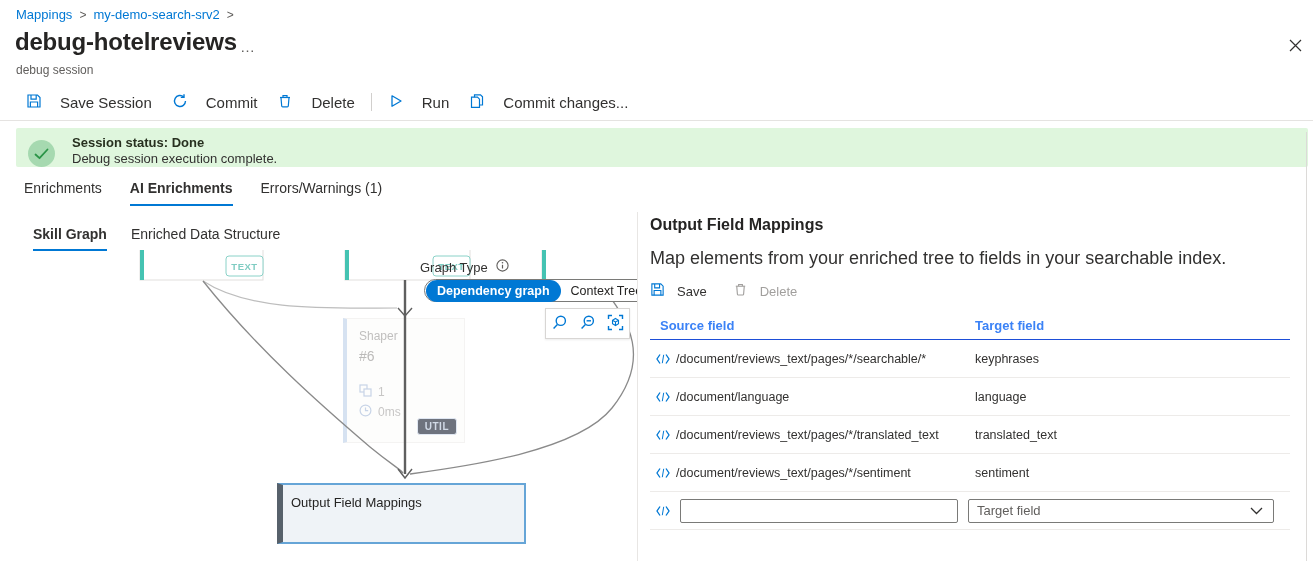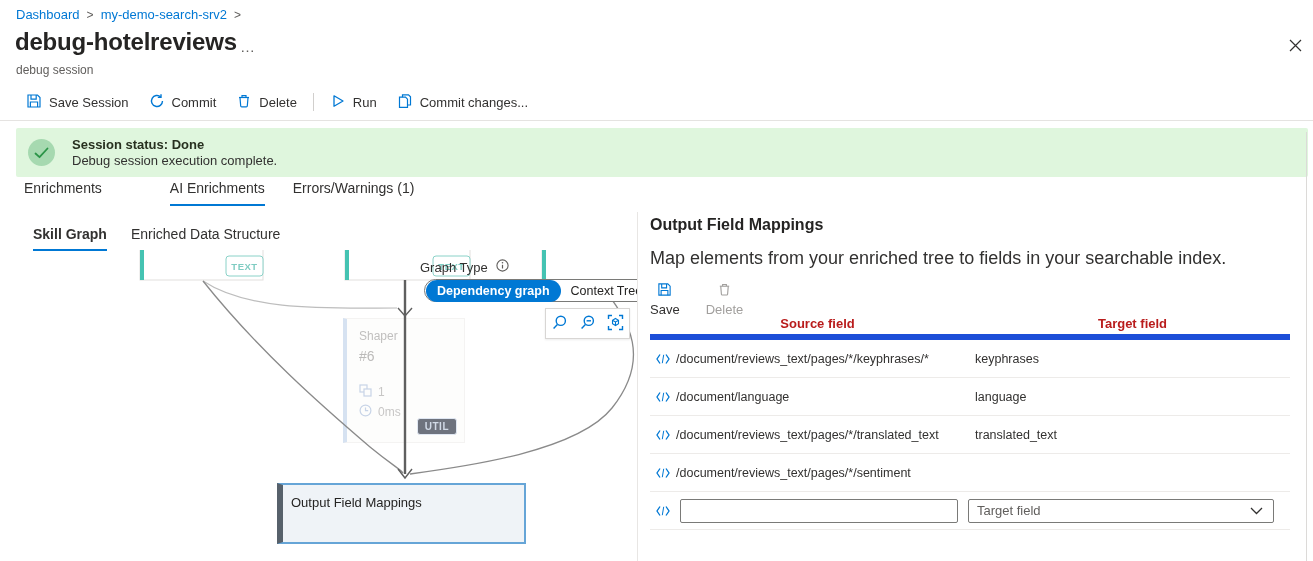--- a/index.html
+++ b/index.html
@@ -11,34 +11,34 @@
   .breadcrumb { position:absolute; left:16px; top:7px; font-size:13px; }
   .crumb { color:#0078d4; text-decoration:none; cursor:pointer; }
   .crumb-sep { color:#605e5c; margin:0 7px; font-size:12px; }
   .page-title { position:absolute; left:15px; top:28px; font-size:24px; font-weight:700; color:#252423; letter-spacing:-0.2px; }
   .more-btn { position:absolute; left:240px; top:38px; font-size:15px; color:#605e5c; letter-spacing:1px; cursor:pointer; background:none; border:none; }
   .close-btn { position:absolute; left:1288px; top:38px; background:none; border:none; cursor:pointer; }
   .page-subtitle { position:absolute; left:16px; top:63px; font-size:12px; color:#605e5c; }
 
   
   .cmdbar { position:absolute; left:16px; top:88px; height:28px; display:flex; align-items:center; }
-  .tb-btn { display:flex; align-items:center; gap:7px; border:none; background:none; font-family:inherit; font-size:13px; color:#323130; padding:5px 10px; cursor:pointer; }
+  .tb-btn { display:flex; align-items:center; gap:18px; border:none; background:none; font-family:inherit; font-size:15px; color:#323130; padding:5px 10px; cursor:pointer; }
   .tb-sep { width:1px; height:18px; background:#d1cfcd; margin:0 6px; }
   .hr-top { position:absolute; left:0; top:120px; width:1313px; height:1px; background:#e5e3e1; }
 
   
-  .banner { position:absolute; left:16px; top:128px; width:1292px; height:49px; background:#dff6dd; border-radius:2px; display:flex; align-items:center; }
+  .banner { position:absolute; left:16px; top:128px; width:1292px; height:39px; background:#dff6dd; border-radius:2px; display:flex; align-items:flex-end; }
   .check-circle { width:27px; height:27px; border-radius:50%; background:#a6d9b0; margin:0 17px 0 12px; display:flex; align-items:center; justify-content:center; flex:0 0 auto; }
   .banner-title { font-size:13px; font-weight:700; color:#27301f; line-height:16px; }
   .banner-msg { font-size:13px; color:#323130; line-height:16px; }
 
   
   .tabs { position:absolute; left:24px; top:180px; display:flex; gap:28px; font-size:14px; }
   .tab { padding-bottom:8px; cursor:pointer; color:#323130; border-bottom:2px solid transparent; }
-  .tab.active { font-weight:400; border-bottom-color:#0078d4;margin-left:40px; }
+  .tab.active { font-weight:700; border-bottom-color:#0078d4; }
   .subtabs { position:absolute; left:33px; top:226px; display:flex; gap:24px; font-size:14px; }
   .subtab { padding-bottom:7px; cursor:pointer; border-bottom:2px solid transparent; }
   .subtab.active { font-weight:700; border-bottom-color:#0078d4; }
 
   
   .graph-panel { position:absolute; left:0; top:250px; width:637px; height:311px; overflow:hidden; }
   .edges-svg { position:absolute; left:0; top:0; z-index:2; pointer-events:none; }
 
   .shaper-node { position:absolute; left:343px; top:68px; width:122px; height:125px; background:#fcfcfb; border:1px solid #eeecea; border-left:4px solid #bccfe8; opacity:.6; z-index:1; padding:10px 0 0 12px; }
   .shaper-name { font-size:12px; color:#979593; }
@@ -58,43 +58,43 @@
   .zoom-btn { background:none; border:none; cursor:pointer; display:flex; align-items:center; }
 
   .v-divider { position:absolute; left:637px; top:212px; width:1px; height:349px; background:#e8e6e4; }
   .scroll-line { position:absolute; left:1306px; top:132px; width:1px; height:429px; background:#dcdad8; }
 
   
   .right-panel { position:absolute; left:650px; top:210px; width:640px; height:351px; }
   .rp-heading { font-size:16px; font-weight:700; color:#252423; position:absolute; left:0; top:6px; }
   .rp-desc { font-size:18px; color:#323130; position:absolute; left:0; top:38px; }
   .rp-cmdbar { position:absolute; left:0; top:72px; display:flex; align-items:center; gap:26px; }
-  .rp-btn { display:flex; align-items:center; gap:2px; background:none; border:none; font-family:inherit; font-size:13px; color:#323130; cursor:pointer;flex-direction:column; }
+  .rp-btn { display:flex; align-items:center; gap:12px; background:none; border:none; font-family:inherit; font-size:13px; color:#323130; cursor:pointer; }
   .rp-btn.disabled { color:#a19f9d; cursor:default; }
 
   .map-table { position:absolute; left:0; top:102px; width:640px; }
-  .mt-header { display:flex; align-items:center; height:28px; border-bottom:6px solid #1d4ed8; font-size:13px; font-weight:700; color:#b91c1c;text-align:center; }
+  .mt-header { display:flex; align-items:center; height:28px; border-bottom:1px solid #1d4ed8; font-size:13px; font-weight:700; color:#3b82f6; }
   .mt-col-src { width:325px; padding-left:10px; }
   .mt-col-tgt { flex:1; }
   .mt-row { display:flex; align-items:center; height:38px; border-bottom:1px solid #edebe9; font-size:12.5px; color:#323130; }
   .mt-code { width:26px; padding-left:6px; display:flex; align-items:center; }
   .mt-src { width:299px; padding-right:8px; overflow:hidden; white-space:nowrap; }
   .mt-tgt { flex:1; }
   .mt-input { position:absolute; left:30px; width:278px; height:24px; border:1px solid #7a7a78; border-radius:2px; font-family:inherit; font-size:13px; padding:0 8px; color:#323130; background:#fff; }
   .mt-select { position:absolute; left:318px; width:306px; height:24px; border:1px solid #7a7a78; border-radius:2px; background:#fff; display:flex; align-items:center; justify-content:space-between; padding:0 10px 0 8px; cursor:pointer; }
   .mt-select span { font-size:13px; color:#605e5c; }
   .input-row { position:relative; }
 </style>
 </head>
 <body>
 
 <div id="app">
 
   <nav class="breadcrumb">
-    <a class="crumb">Dashboard</a><span class="crumb-sep">&gt;</span><a class="crumb">my-demo-search-srv2</a><span class="crumb-sep">&gt;</span>
+    <a class="crumb">Mappings</a><span class="crumb-sep">&gt;</span><a class="crumb">my-demo-search-srv2</a><span class="crumb-sep">&gt;</span>
   </nav>
 
   <h1 class="page-title">debug-hotelreviews</h1>
   <button class="more-btn">…</button>
   <button class="close-btn">
     <span>
       <svg width="15" height="15" viewBox="0 0 15 15">
           <path d="M2,2 L13,13 M13,2 L2,13" stroke="#323130" stroke-width="1.2" fill="none"></path>
         </svg>
     </span>
@@ -288,21 +288,21 @@
         <div class="mt-col-tgt">Target field</div>
       </div>
 
       <div class="mt-row">
         <span class="mt-code">
             <svg width="14" height="12" viewBox="0 0 14 12">
               <path d="M4,1.5 L1,6 L4,10.5 M10,1.5 L13,6 L10,10.5" stroke="#0078d4" stroke-width="1.3" fill="none"></path>
               <line x1="7.7" y1="1.8" x2="6.3" y2="10.2" stroke="#0078d4" stroke-width="1"></line>
             </svg>
           </span>
-        <span class="mt-src">/document/reviews_text/pages/*/keyphrases/*</span>
+        <span class="mt-src">/document/reviews_text/pages/*/searchable/*</span>
         <span class="mt-tgt">keyphrases</span>
       </div>
       <div class="mt-row">
         <span class="mt-code">
             <svg width="14" height="12" viewBox="0 0 14 12">
               <path d="M4,1.5 L1,6 L4,10.5 M10,1.5 L13,6 L10,10.5" stroke="#0078d4" stroke-width="1.3" fill="none"></path>
               <line x1="7.7" y1="1.8" x2="6.3" y2="10.2" stroke="#0078d4" stroke-width="1"></line>
             </svg>
           </span>
         <span class="mt-src">/document/language</span>
@@ -319,20 +319,21 @@
         <span class="mt-tgt">translated_text</span>
       </div>
       <div class="mt-row">
         <span class="mt-code">
             <svg width="14" height="12" viewBox="0 0 14 12">
               <path d="M4,1.5 L1,6 L4,10.5 M10,1.5 L13,6 L10,10.5" stroke="#0078d4" stroke-width="1.3" fill="none"></path>
               <line x1="7.7" y1="1.8" x2="6.3" y2="10.2" stroke="#0078d4" stroke-width="1"></line>
             </svg>
           </span>
         <span class="mt-src">/document/reviews_text/pages/*/sentiment</span>
+        <span class="mt-tgt">sentiment</span>
       </div>
 
       <div class="mt-row input-row">
         <span class="mt-code">
             <svg width="14" height="12" viewBox="0 0 14 12">
               <path d="M4,1.5 L1,6 L4,10.5 M10,1.5 L13,6 L10,10.5" stroke="#0078d4" stroke-width="1.3" fill="none"></path>
               <line x1="7.7" y1="1.8" x2="6.3" y2="10.2" stroke="#0078d4" stroke-width="1"></line>
             </svg>
           </span>
         <input class="mt-input" type="text" value="" style="">

